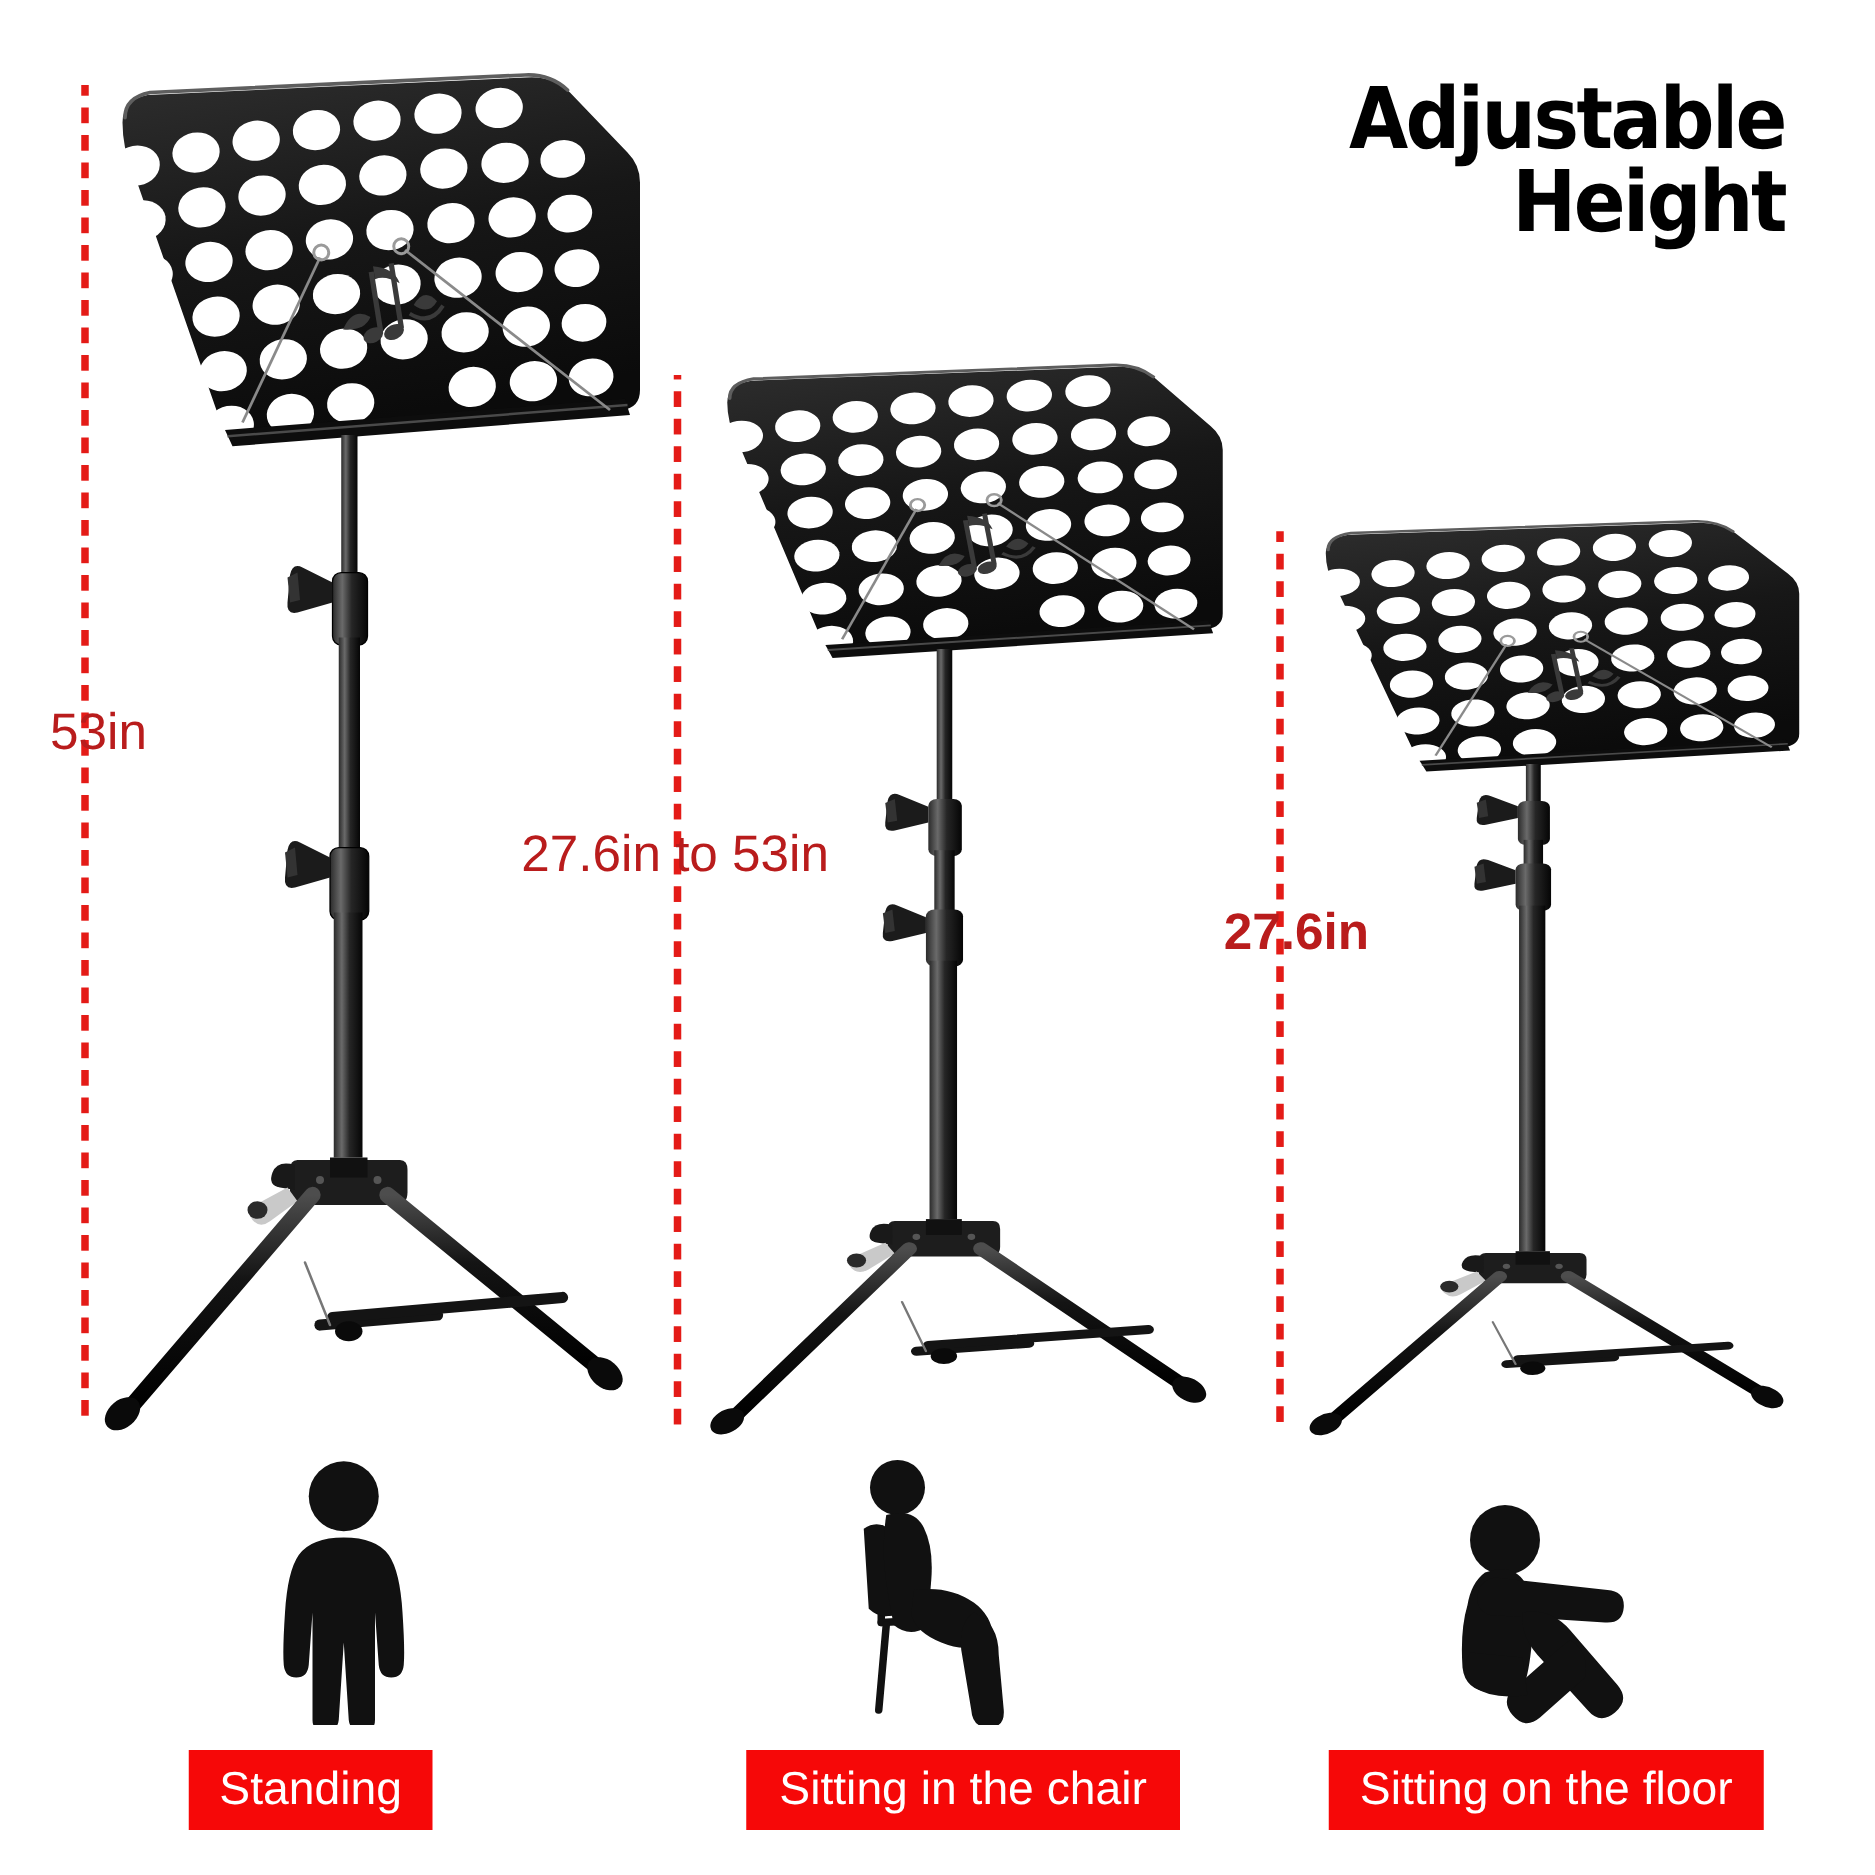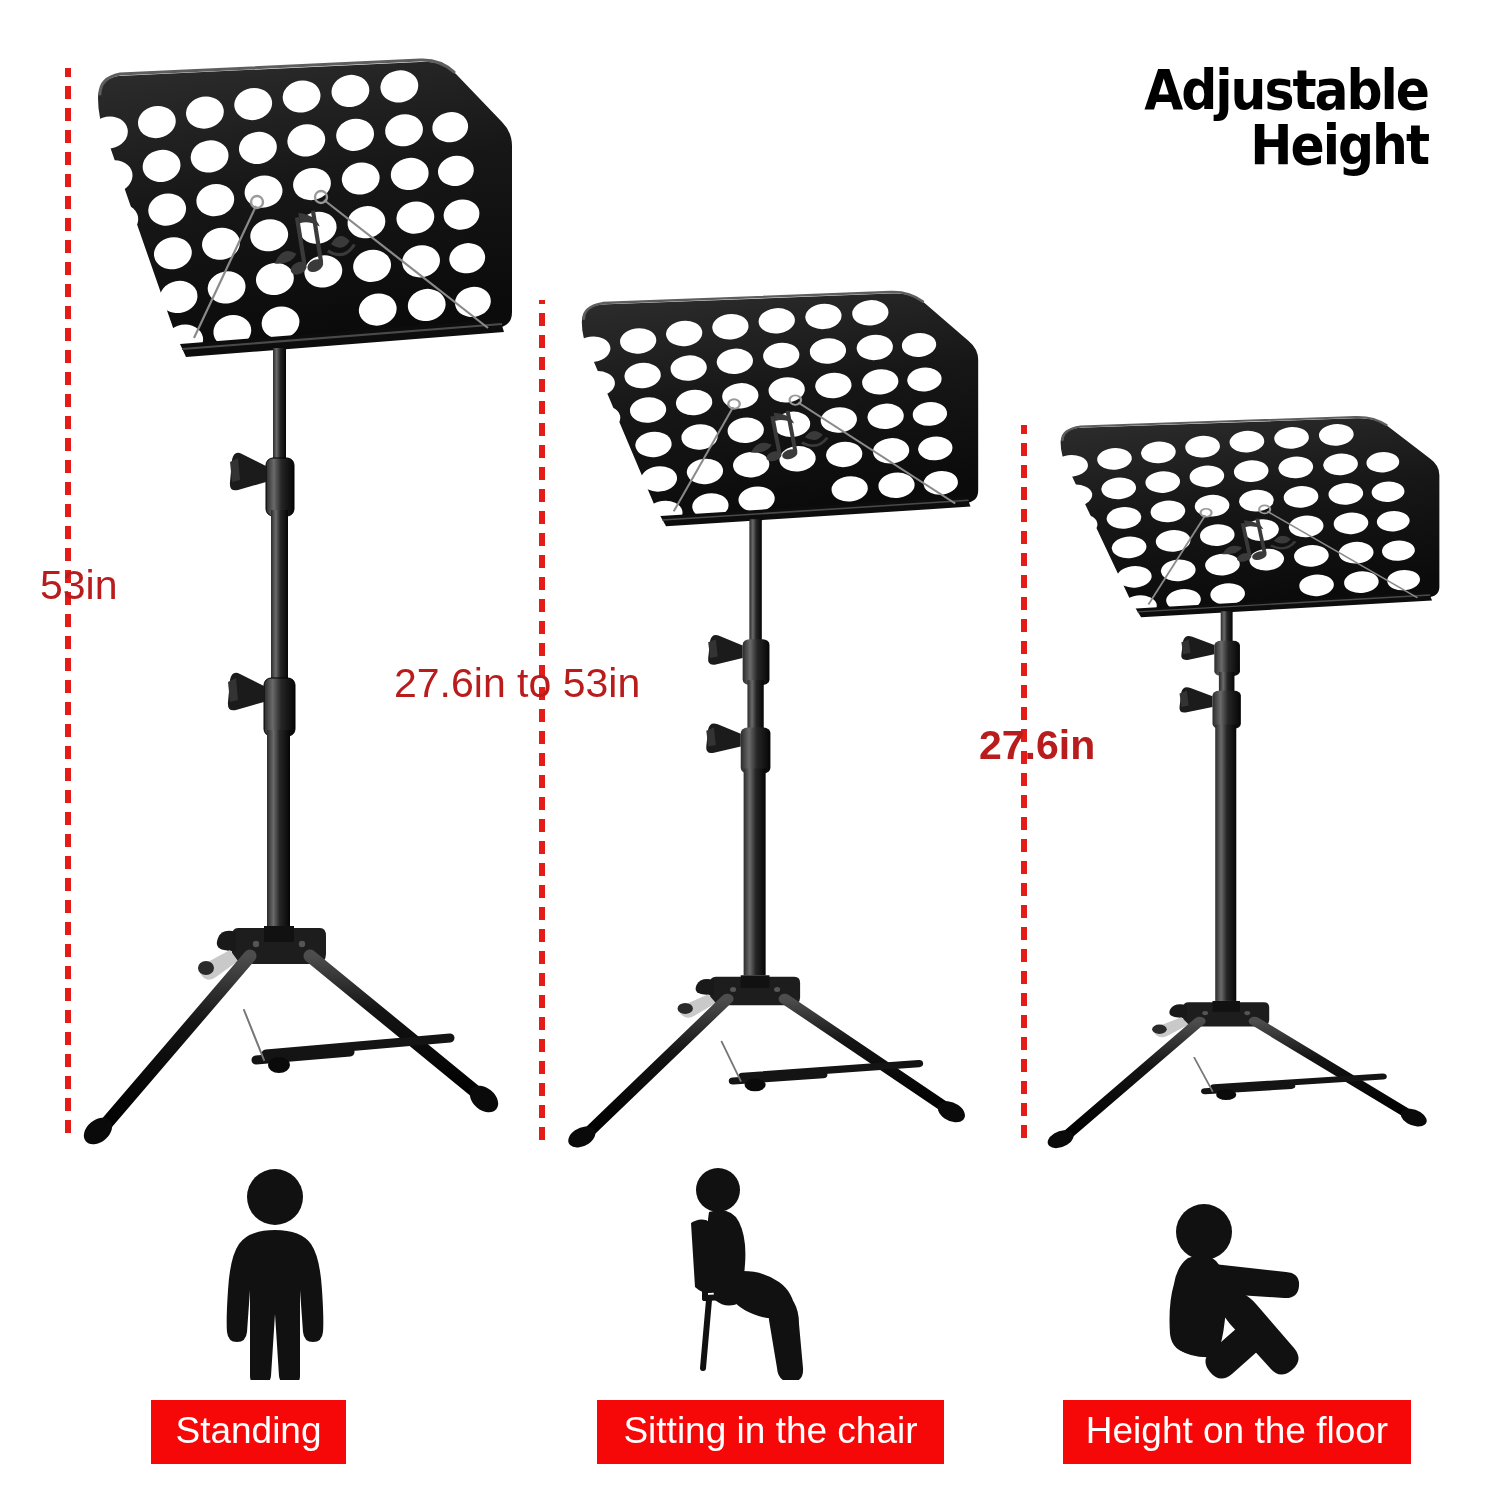--- a/index.html
+++ b/index.html
@@ -14,21 +14,21 @@
   #stage{position:absolute;left:0;top:0;width:1500px;height:1500px;}
 
   
   .headline{
     position:absolute;
     right:72px; top:62px;
     width:900px;
     text-align:right;
     color:#000;
     font-weight:900;
-    font-size:56px;
+    font-size:68px;
     line-height:0.99;
     letter-spacing:-2px;
     font-family:"DejaVu Sans","Liberation Sans",sans-serif;
     font-stretch:condensed;
   }
   .headline .l2{display:block;}
 
   
   .dashline{
     position:absolute;
@@ -77,21 +77,21 @@
   <div class="headline">
     <span>Adjustable</span>
     <span class="l2">Height</span>
   </div>
 
   <div class="dashline" style="left:65px;   top:68px;  height:1070px;"></div>
   <div class="dashline" style="left:539px;  top:300px; height:840px;"></div>
   <div class="dashline" style="left:1021px; top:425px; height:718px;"></div>
 
   <div class="measure" style="left:40px;  top:562px;">53in</div>
-  <div class="measure" style="left:394px; top:660px;">27.6in to 53in</div>
+  <div class="measure" style="left:417px; top:660px;">27.6in to 53in</div>
   <div class="measure" style="left:979px; top:722px;font-weight:bold;">27.6in</div>
 
   <div class="stand" style="left:70px; top:60px;">
     <svg width="470" height="1090" viewBox="0 0 470 1090">
       <defs>
         <linearGradient id="tubeA" x1="0" y1="0" x2="1" y2="0">
           <stop offset="0" stop-color="#2b2b2b"></stop>
           <stop offset="0.28" stop-color="#6a6a6a"></stop>
           <stop offset="0.55" stop-color="#262626"></stop>
           <stop offset="1" stop-color="#050505"></stop>
@@ -642,15 +642,15 @@
       <path d="M66 98 q22 -4 38 14 l38 44 q10 12 -2 22 q-12 10 -22 -2 l-40 -44 q-14 -16 -12 -34 z" fill="#111"></path>
 
       <path d="M104 120 q16 10 12 30 l-36 32 q-12 10 -22 -2 q-10 -12 2 -22 l34 -30 z" fill="#111"></path>
 
       <path d="M24 130 q-10 18 4 28 q14 10 42 6 l-4 -30 z" fill="#111"></path>
     </svg>
   </div>
 
   <div class="chip" style="left:151px;  top:1400px; width:195px;">Standing</div>
   <div class="chip" style="left:597px;  top:1400px; width:347px;">Sitting in the chair</div>
-  <div class="chip" style="left:1063px; top:1400px; width:348px;">Height on the floor</div>
+  <div class="chip" style="left:1063px; top:1400px; width:348px;">Sitting on the floor</div>
 
 </div>
 
 </body></html>

